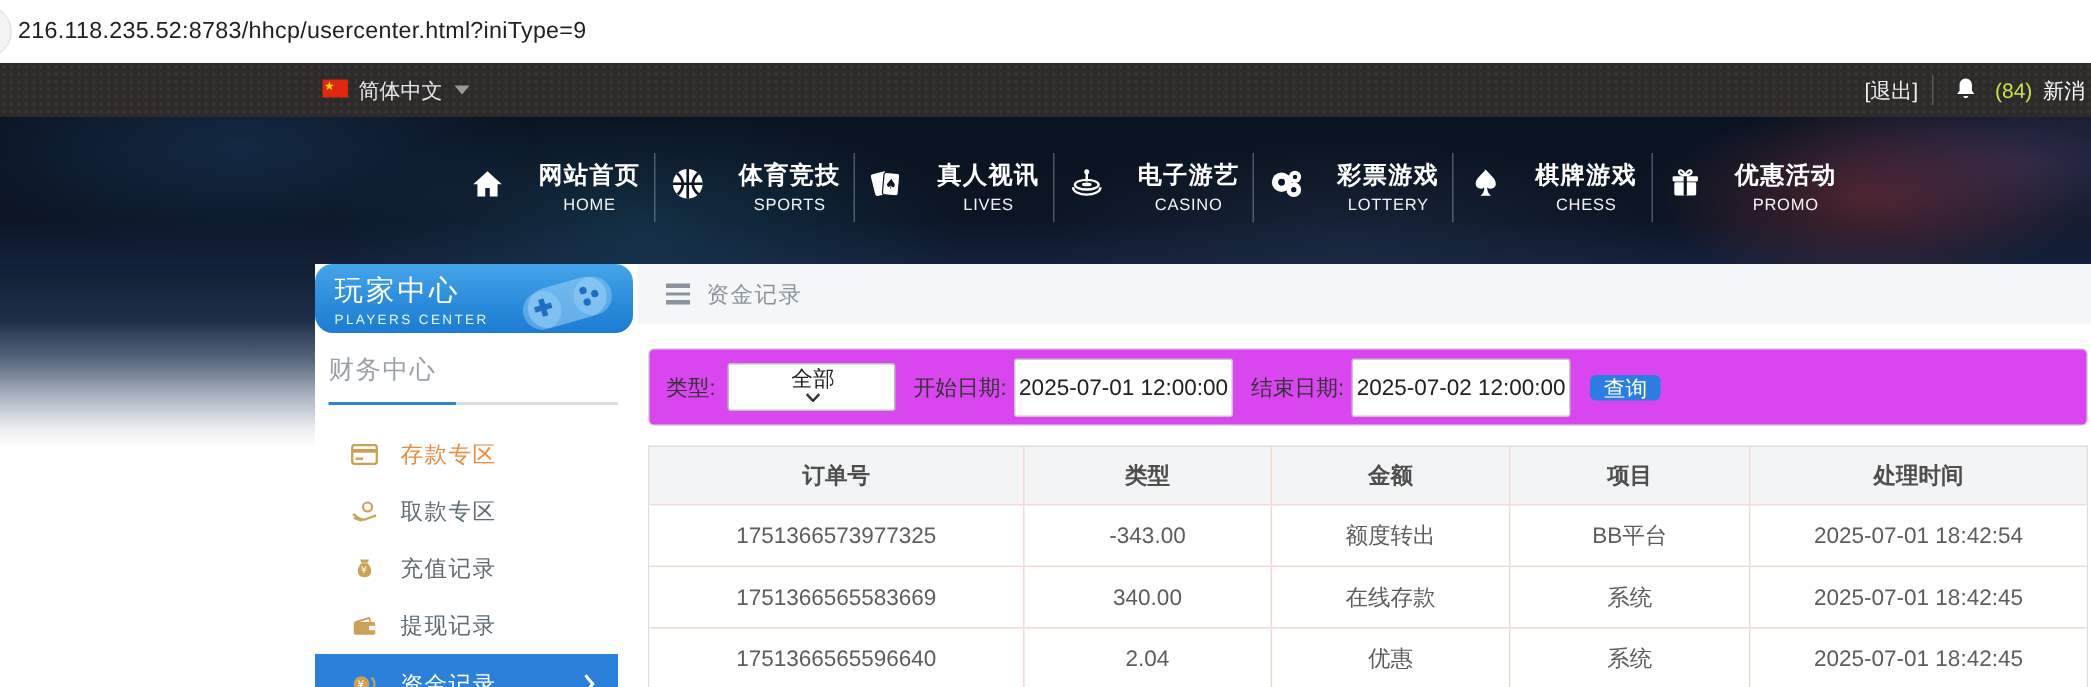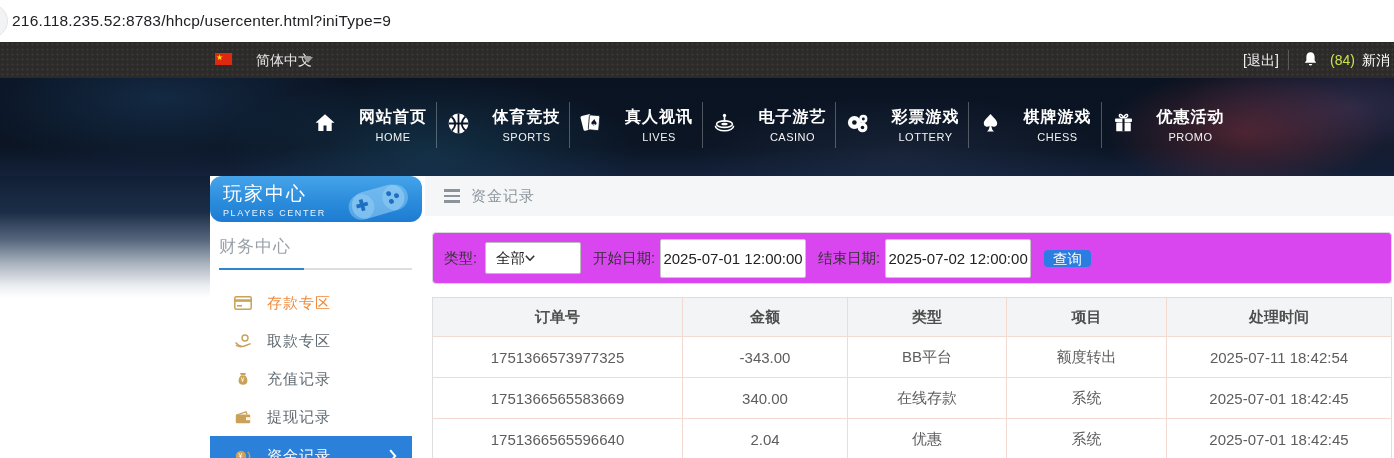--- a/index.html
+++ b/index.html
@@ -12,21 +12,21 @@
   .urlbar { position:absolute; left:0; top:0; width:1394px; height:42px; background:#fff; }
   .url-pill-edge { position:absolute; left:-26px; top:4px; width:34px; height:34px; border-radius:50%;
     background:#f1f3f4; border:1px solid #e3e5e8; }
   .url-text { position:absolute; left:12px; top:0; line-height:42px; font-size:15.5px; color:#202124; letter-spacing:.2px; }
 
   
   .topbar { position:absolute; left:0; top:42px; width:1394px; height:36px; background:#2d2a2a;
     background-image:radial-gradient(circle, rgba(255,255,255,0.05) 1px, transparent 1.3px); background-size:5px 5px; }
   .flag { position:absolute; left:215px; top:11px; width:17px; height:12px; background:#de2910; }
   .flag .star { position:absolute; left:1px; top:-1px; color:#ffde00; font-size:8px; line-height:12px; }
-  .lang-label { position:absolute; left:256px; top:0; line-height:36px; font-size:14px; color:#e8e8e8; }
+  .lang-label { position:absolute; left:239px; top:0; line-height:36px; font-size:14px; color:#e8e8e8; }
   .lang-caret { position:absolute; left:303px; top:15px; width:0; height:0;
     border-left:5px solid transparent; border-right:5px solid transparent; border-top:6px solid #9a9a9a; }
   .blur-blob { position:absolute; left:1120px; top:44px; width:126px; height:28px; border-radius:14px;
     background:#9a9691; filter:blur(5px); opacity:.9; }
   .blur-blob2 { position:absolute; left:1165px; top:48px; width:60px; height:20px; border-radius:10px;
     background:#8a7f72; filter:blur(6px); opacity:.7; }
   .logout { position:absolute; left:1243px; top:0; line-height:36px; font-size:14px; color:#f0f0f0; cursor:pointer; }
   .top-divider { position:absolute; left:1288px; top:8px; width:1px; height:20px; background:#5a5a5a; }
   .bell { position:absolute; left:1302px; top:9px; cursor:pointer; }
   .msg-count { position:absolute; left:1330px; top:0; line-height:36px; font-size:14px; }
@@ -75,23 +75,23 @@
   
   .main { position:absolute; left:425px; top:176px; width:969px; }
   .crumb-strip { height:40px; background:#f4f6f7; display:flex; align-items:center; padding-left:19px; gap:11px; }
   .hamburger { display:flex; flex-direction:column; gap:3px; }
   .hamburger div { width:16px; height:2.4px; background:#8b949c; }
   .crumb-text { color:#8b949c; font-size:15px; letter-spacing:1px; }
 
   .filter-box { margin:16px 2px 0 7px; height:52px; border:1px solid #d8dadc; border-radius:4px;
     background:#d946ef; display:flex; align-items:center; padding-left:11px; }
   .f-label { font-size:14.5px; color:#333; }
-  .f-select { margin-left:8px; width:96px; height:32px; border:1px solid #bdbdbd; border-radius:2px;
+  .f-select { margin-left:8px; width:112px; height:32px; border:1px solid #bdbdbd; border-radius:2px;
     background:#fff; display:flex; align-items:center; 
-    padding:0 8px 0 10px; font-size:14.5px; color:#222; cursor:pointer; }
+    padding:0 8px 0 10px; font-size:14.5px; color:#222; cursor:pointer;flex-direction:column; }
   .f-input { height:39px; width:146px; border:1px solid #c6c6c6; border-radius:2px; margin-left:5px;
     font-size:15px; color:#222; text-align:center; font-family:"Liberation Sans","DejaVu Sans",sans-serif; }
   .f-gap { margin-left:12px; }
   .f-btn { margin-left:13px; width:47px; height:17px; border:none; border-radius:4px; background:#2b7de2;
     color:#fff; font-size:14.5px; cursor:pointer; font-family:"Liberation Sans","DejaVu Sans",sans-serif; }
 
   .table { margin:13px 2px 0 7px; border:1px solid #dedede; border-bottom:none; }
   .t-header, .t-row { display:grid; grid-template-columns:250px 165px 159px 160px 1fr; }
   .t-header { height:38px; background:#f3f4f5; }
   .t-header .t-cell { font-weight:bold; color:#4e4e4e; }
@@ -323,31 +323,31 @@
     <span class="f-label f-gap">开始日期:</span>
     <input class="f-input" value="2025-07-01 12:00:00" style="">
     <span class="f-label f-gap">结束日期:</span>
     <input class="f-input" value="2025-07-02 12:00:00" style="">
     <button class="f-btn">查询</button>
   </div>
 
   <div class="table">
     <div class="t-header">
       <div class="t-cell">订单号</div>
+      <div class="t-cell">类型</div>
       <div class="t-cell">金额</div>
-      <div class="t-cell">类型</div>
       <div class="t-cell">项目</div>
       <div class="t-cell">处理时间</div>
     </div>
     <div class="t-row">
       <div class="t-cell">1751366573977325</div>
       <div class="t-cell">-343.00</div>
+      <div class="t-cell">额度转出</div>
       <div class="t-cell">BB平台</div>
-      <div class="t-cell">额度转出</div>
-      <div class="t-cell">2025-07-11 18:42:54</div>
+      <div class="t-cell">2025-07-01 18:42:54</div>
     </div>
     <div class="t-row">
       <div class="t-cell">1751366565583669</div>
       <div class="t-cell">340.00</div>
       <div class="t-cell">在线存款</div>
       <div class="t-cell">系统</div>
       <div class="t-cell">2025-07-01 18:42:45</div>
     </div>
     <div class="t-row">
       <div class="t-cell">1751366565596640</div>

